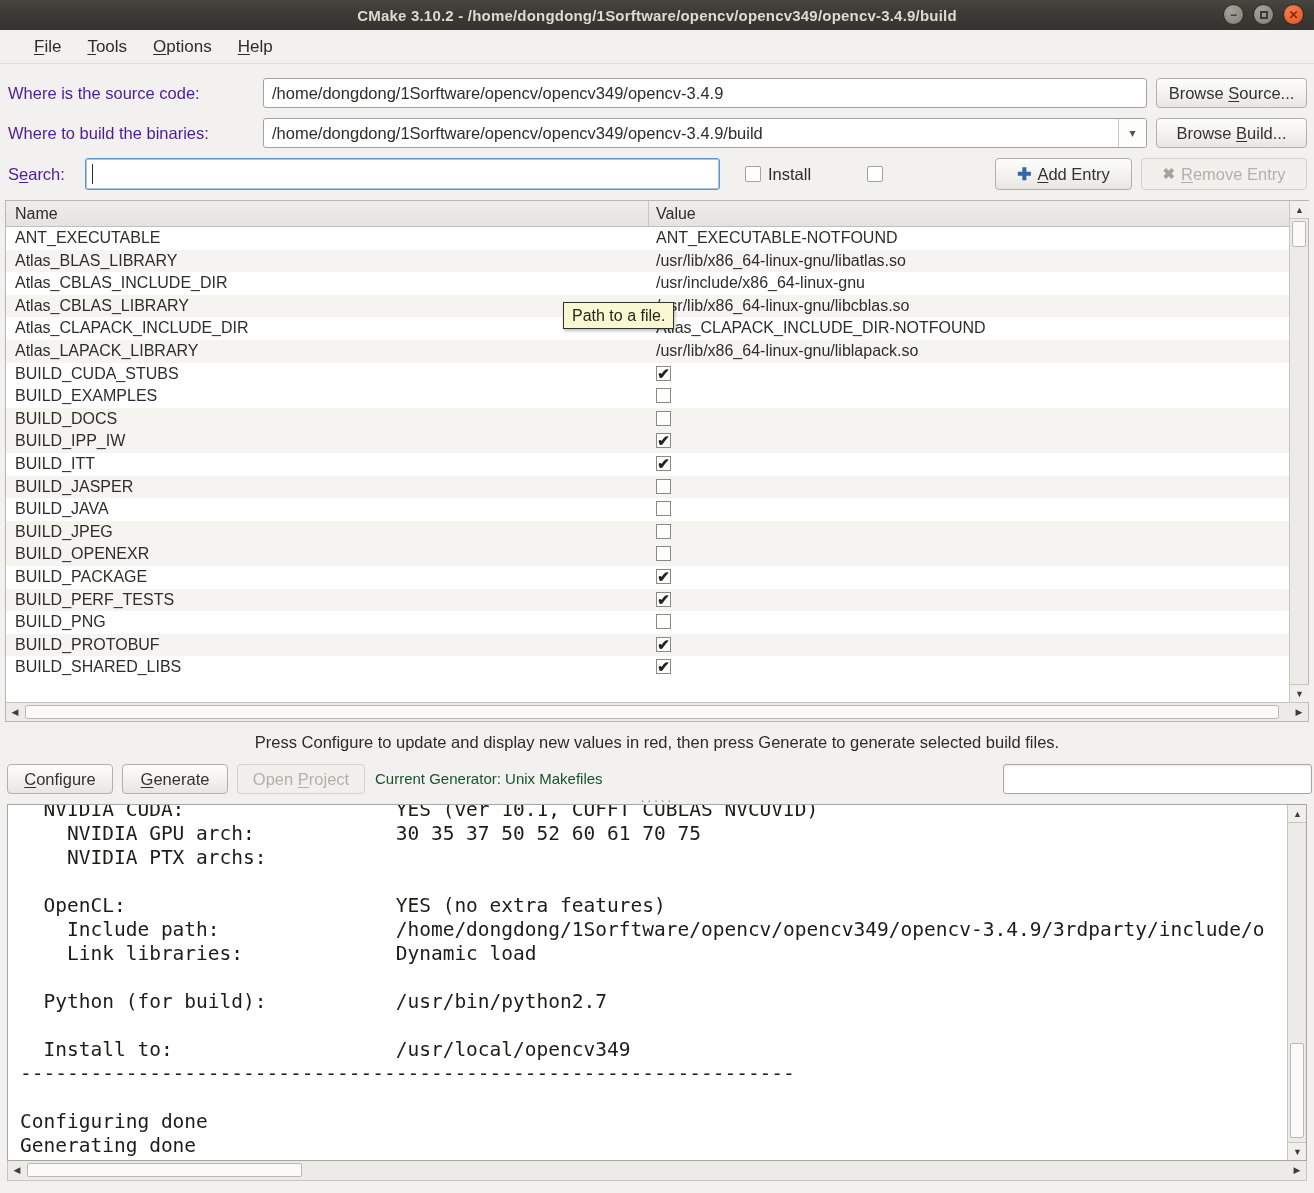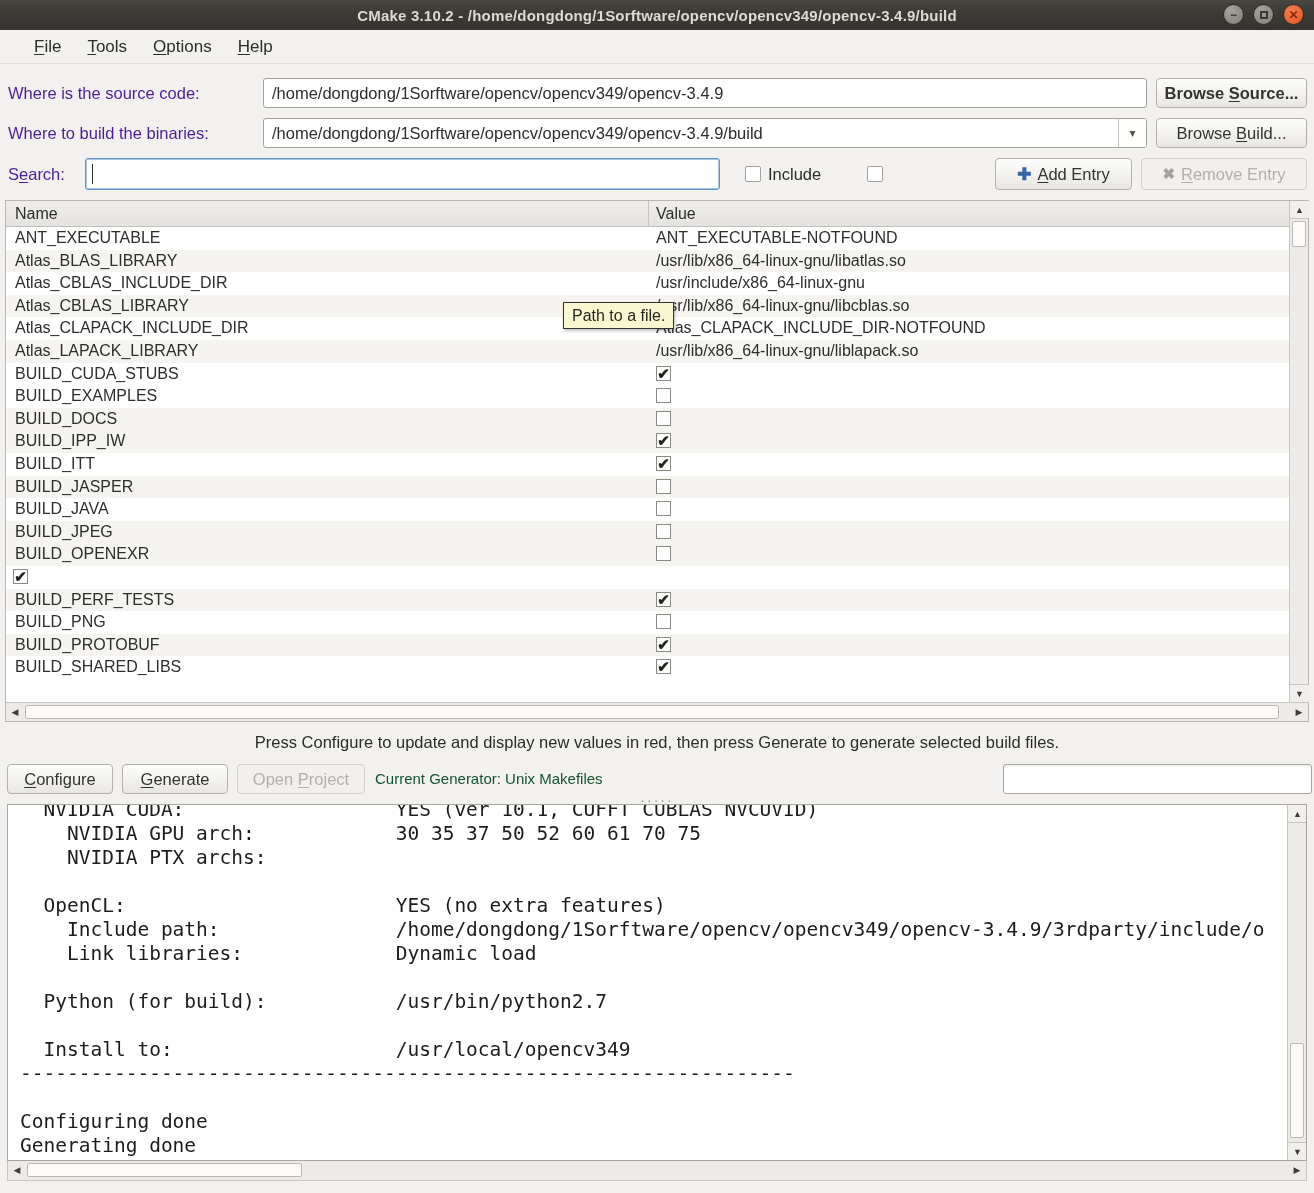--- a/index.html
+++ b/index.html
@@ -167,40 +167,40 @@
 
   <div class="menubar">
     <span class="menu-item"><span></span><u>F</u><span>ile</span></span>
     <span class="menu-item"><span></span><u>T</u><span>ools</span></span>
     <span class="menu-item"><span></span><u>O</u><span>ptions</span></span>
     <span class="menu-item"><span></span><u>H</u><span>elp</span></span>
   </div>
 
   <div class="row-label" style="left:8px; top:78px;">Where is the source code:</div>
   <input class="text-field" style="left: 263px; top: 78px; width: 884px;" value="/home/dongdong/1Sorftware/opencv/opencv349/opencv-3.4.9">
-  <div class="btn" style="left:1156px; top:78px; width:151px;font-weight:bold;">
+  <div class="btn" style="left:1156px; top:78px; width:151px;">
     <span><span>Browse </span><u>S</u><span>ource...</span></span>
   </div>
 
   <div class="row-label" style="left:8px; top:118px;">Where to build the binaries:</div>
   <div class="combo" style="left:263px; top:118px; width:884px;border-radius:10px;">
     <input class="text-field" style="position: absolute;" value="/home/dongdong/1Sorftware/opencv/opencv349/opencv-3.4.9/build">
     <div class="arrow-box">
         <span>▾</span>
       </div>
   </div>
   <div class="btn" style="left:1156px; top:118px; width:151px;">
     <span><span>Browse </span><u>B</u><span>uild...</span></span>
   </div>
 
   <div class="row-label" style="left:8px; top:159px;"><span>S</span><u>e</u><span>arch:</span></div>
   <input class="text-field search-input" style="left: 85px; top: 158px; width: 635px; height: 32px;" value="">
   <div class="caret" style="left:92px; top:164px;"></div>
   <div class="cb" style="left:745px; top:166px;"></div>
-  <div class="cb-label" style="left:768px; top:158px;">Include</div>
+  <div class="cb-label" style="left:768px; top:158px;">Install</div>
   <div class="cb" style="left:867px; top:166px;"></div>
   <div class="cb-label" style="left:890px; top:158px;margin-top:36px;">Advanced</div>
   <div class="btn" style="left:995px; top:158px; width:137px; height:32px;">
     <span class="plus-ico">✚</span>
     <span><span></span><u>A</u><span>dd Entry</span></span>
   </div>
   <div class="btn disabled" style="left:1141px; top:158px; width:166px; height:32px;">
     <span class="x-ico">✖</span>
     <span><span></span><u>R</u><span>emove Entry</span></span>
   </div>
@@ -265,20 +265,21 @@
   </div>
         <div class="trow odd">
     <div class="tcell name">BUILD_JPEG</div>
     <div class="tcell value"><span class="cbx"></span></div>
   </div>
         <div class="trow odd">
     <div class="tcell name">BUILD_OPENEXR</div>
     <div class="tcell value"><span class="cbx"></span></div>
   </div>
         <div class="trow even">
+    <div class="tcell name">BUILD_PACKAGE</div>
     <div class="tcell value"><span class="cbx">✔</span></div>
   </div>
         <div class="trow odd">
     <div class="tcell name">BUILD_PERF_TESTS</div>
     <div class="tcell value"><span class="cbx">✔</span></div>
   </div>
         <div class="trow even">
     <div class="tcell name">BUILD_PNG</div>
     <div class="tcell value"><span class="cbx"></span></div>
   </div>

